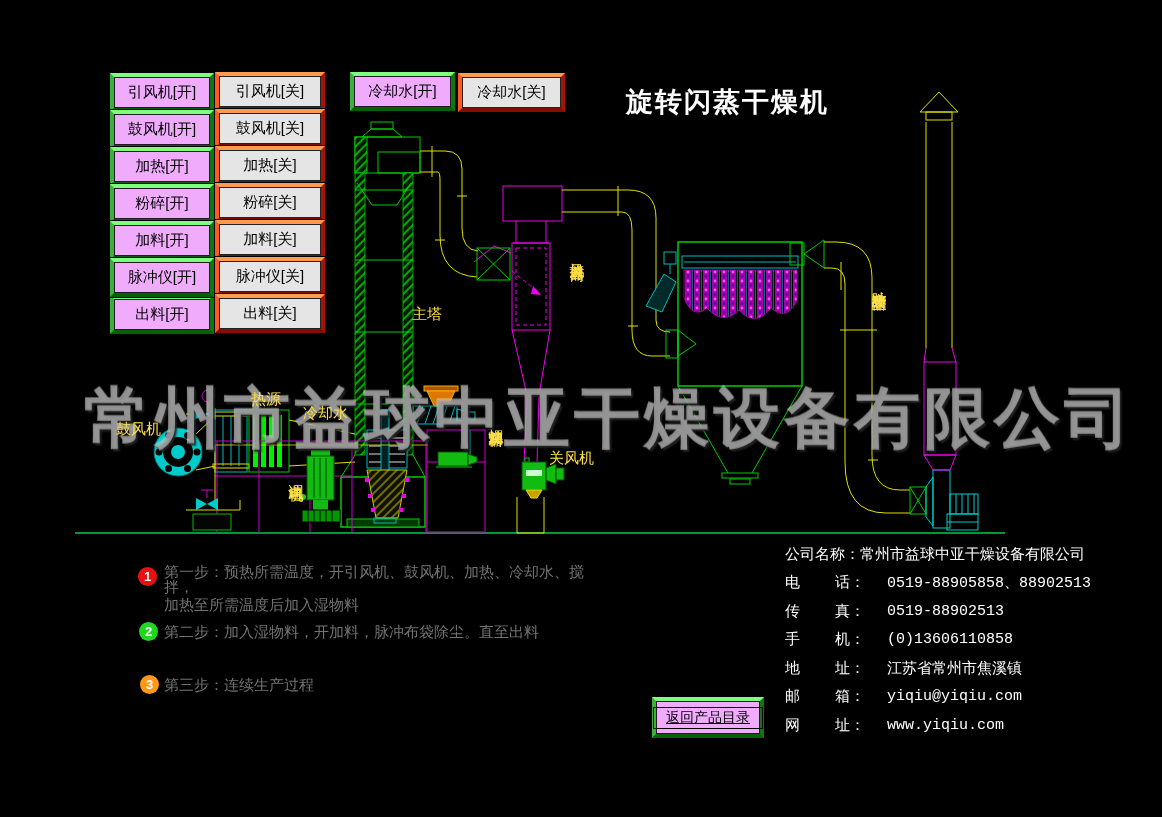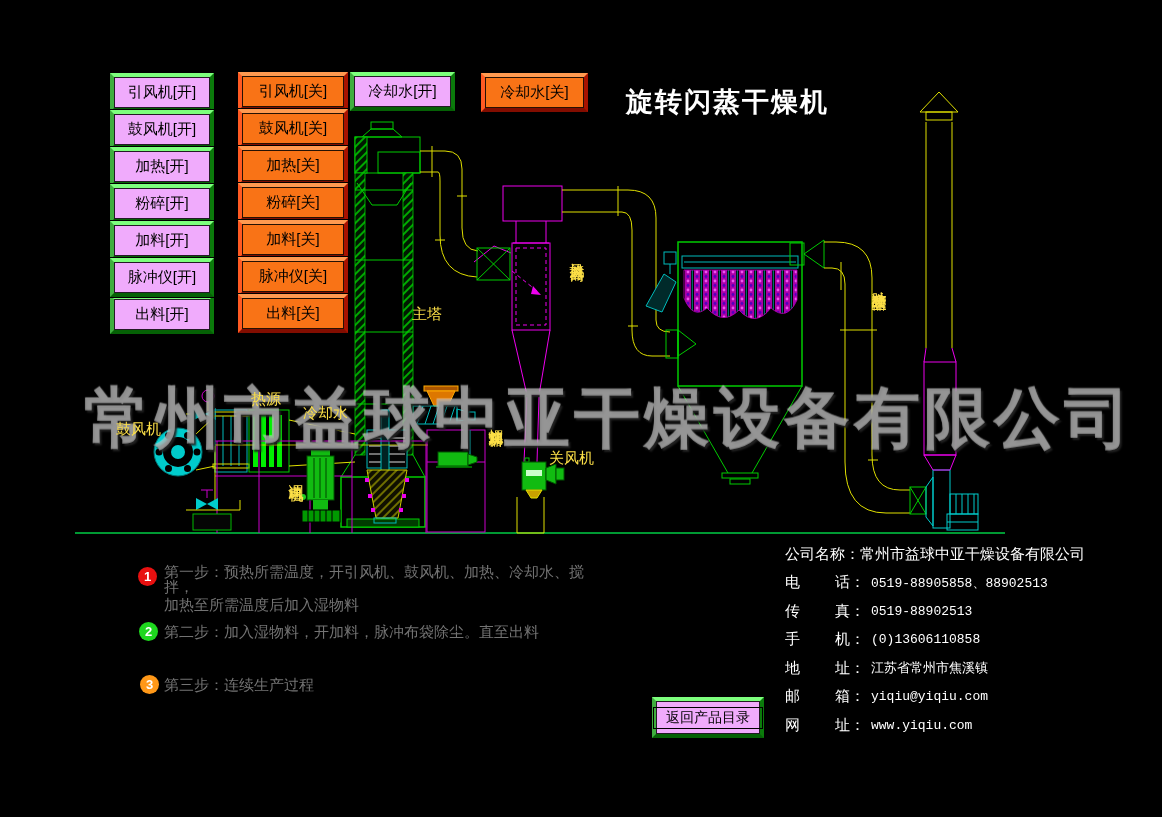--- a/index.html
+++ b/index.html
@@ -4,43 +4,43 @@
 <style>
   html,body{margin:0;padding:0;background:#000;}
   .stage{position:relative;width:1162px;height:817px;background:#000;overflow:hidden;
          font-family:"Liberation Sans",sans-serif;}
   svg{position:absolute;left:0;top:0;z-index:1;}
   
   .btn{position:absolute;display:flex;align-items:center;justify-content:center;
        font-size:15px;color:#000;z-index:4;border:4px solid;white-space:nowrap;
        box-shadow:inset 0 0 0 1px rgba(0,0,0,.85),0 0 0 1px #000;}
   .btn-green{background:#f0abfc;border-color:#7dff7d #0b7a0b #056105 #3fae3f;}
-  .btn-red{background:#f97316;border-color:#ff9a50 #a81200 #820d00 #ff5a22;margin-left:23px;}
+  .btn-red{background:#e5e5e5;border-color:#ff9a50 #a81200 #820d00 #ff5a22;}
   .title{position:absolute;left:626px;top:84px;z-index:4;color:#fff;
          font-size:27px;font-weight:bold;letter-spacing:2px;white-space:nowrap;}
   
   .dlabel{position:absolute;color:#fde047;font-size:15px;z-index:3;white-space:nowrap;}
   .vert{writing-mode:vertical-rl;text-orientation:upright;letter-spacing:1px;}
   
   .watermark{position:absolute;left:84px;top:374px;z-index:2;white-space:nowrap;
      font-size:66px;font-weight:bold;letter-spacing:4px;color:rgba(170,170,170,.60);
      text-shadow:0 -1px 1px rgba(245,245,245,.40),2px 2px 2px rgba(35,35,35,.95);}
   
   .dot{position:absolute;width:19px;height:19px;border-radius:50%;z-index:4;color:#fff;
        font-size:13px;font-weight:bold;display:flex;align-items:center;justify-content:center;}
   .dot1{background:#e81010;}.dot2{background:#1ed81e;}.dot3{background:#ff9818;}
   .steptext{position:absolute;color:#737373;font-size:15px;line-height:15px;z-index:4;}
   
   .company{position:absolute;left:785px;top:545px;z-index:4;color:#fff;font-size:15px;}
   .crow{display:flex;height:18px;margin-bottom:10.5px;align-items:center;white-space:nowrap;}
   .c1{width:50px;}
-  .cv{margin-left:6px;font-family:"Liberation Mono",monospace;font-size:13px;}
+  .cv{margin-left:22px;font-family:"Liberation Mono",monospace;font-size:15px;}
   
   .back{left:652px;top:697px;width:104px;height:33px;font-size:14px;}
-  .back .inner{border:1px solid #000;padding:1px 12px;}
+  .back .inner{border:1px solid #000;padding:1px 12px;text-decoration:underline;}
 </style>
 </head>
 <body>
 
 <div class="stage">
 
   <svg width="1162" height="817" viewBox="0 0 1162 817">
     <defs>
       <pattern id="hg" width="6" height="6" patternUnits="userSpaceOnUse" patternTransform="rotate(45)">
         <rect width="6" height="6" fill="#001800"></rect>

